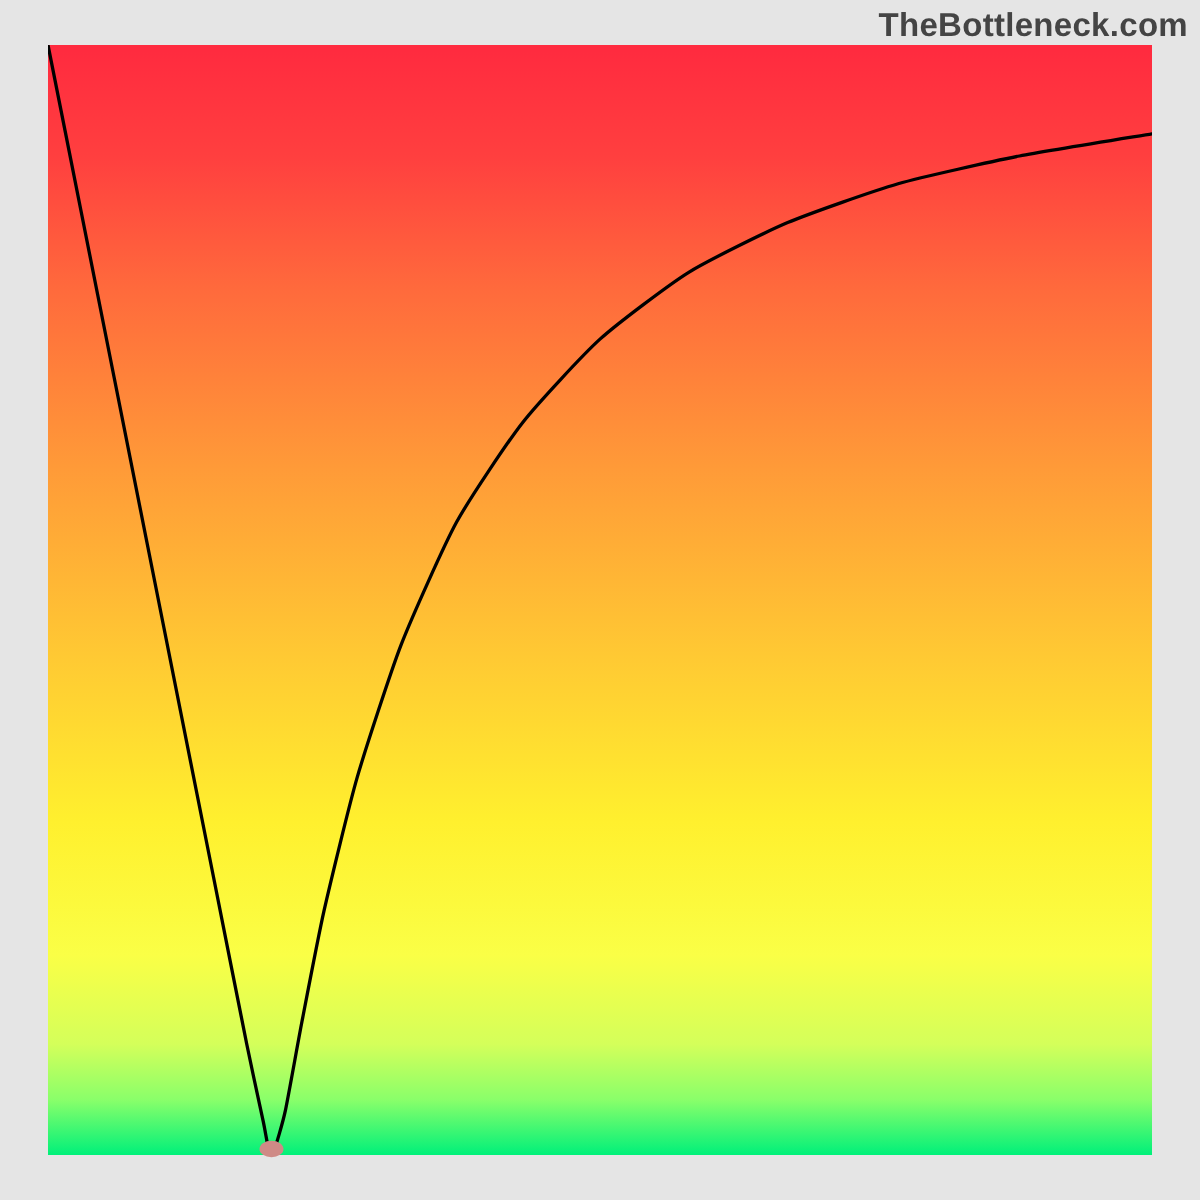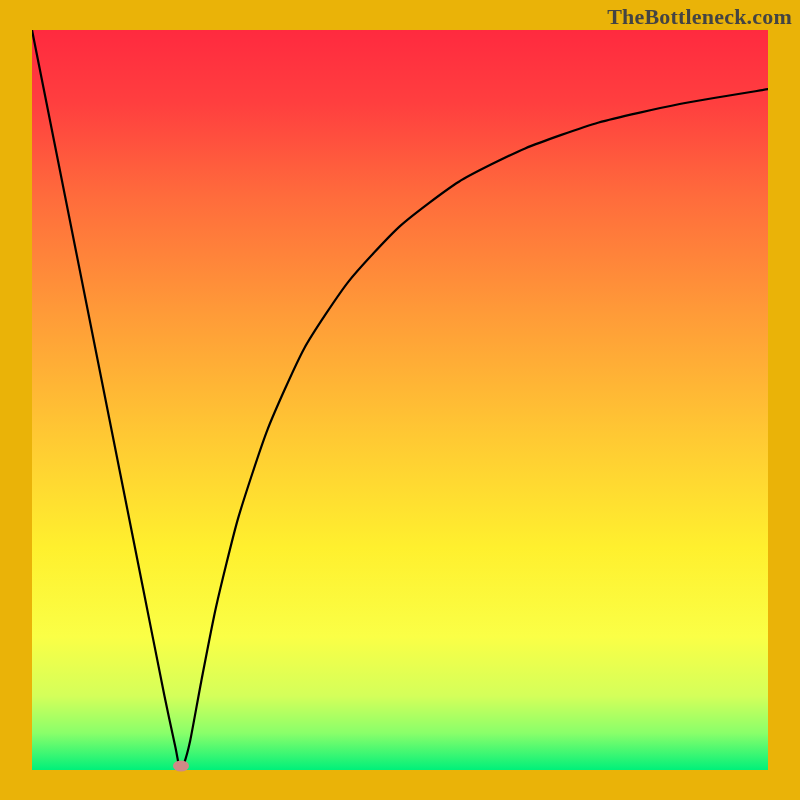--- a/index.html
+++ b/index.html
@@ -8,22 +8,21 @@
     width: 800px;
     height: 800px;
     overflow: hidden;
     background: #000;
     font-family: Arial, Helvetica, sans-serif;
   }
   .frame {
     position: relative;
     width: 800px;
     height: 800px;
-    background: #eab308;
-    font-family: Liberation Serif, serif;
+    background: #e5e5e5;
   }
   .watermark {
     position: absolute;
     top: 4px;
     right: 8px;
     color: #444;
     font-size: 22px;
     font-weight: 600;
     letter-spacing: 0.2px;
     z-index: 10;

